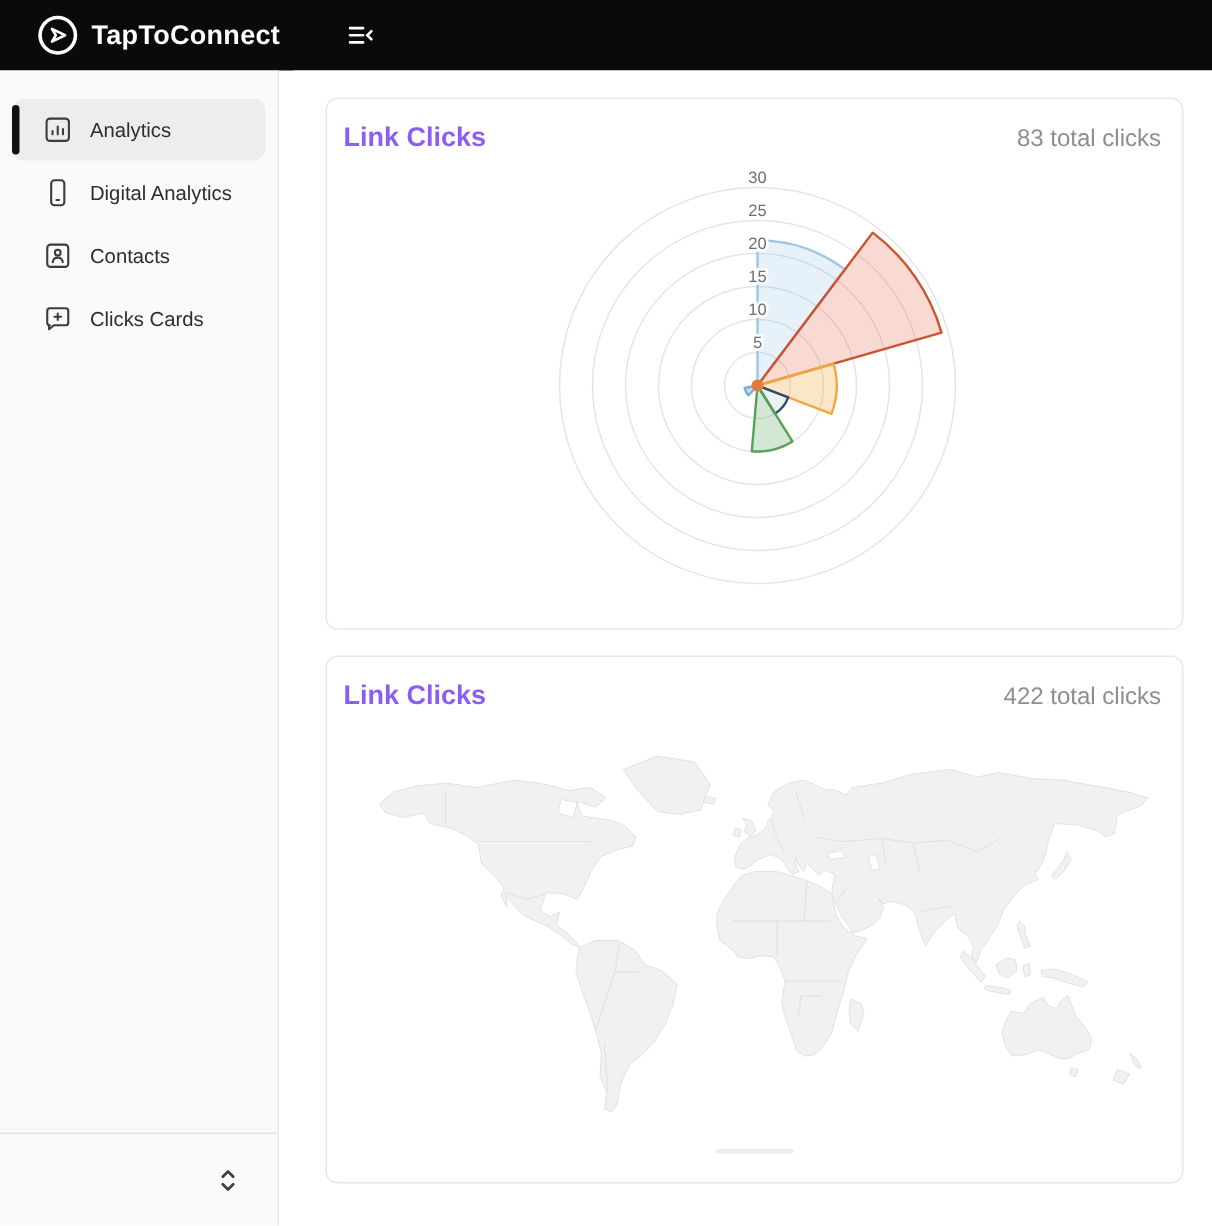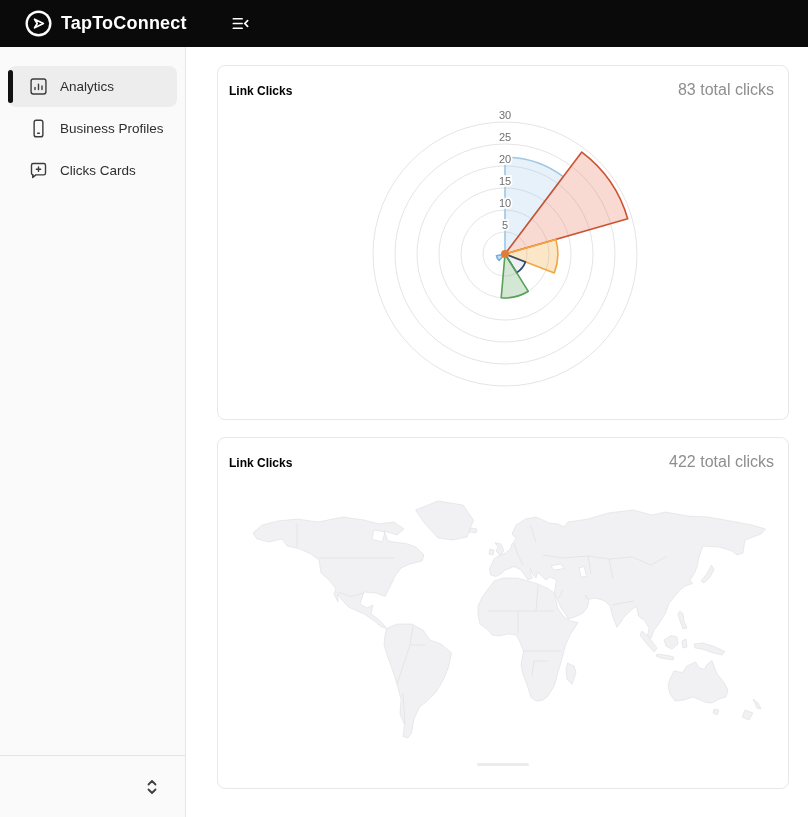--- a/index.html
+++ b/index.html
@@ -34,21 +34,21 @@
 
   
   .main { position:absolute; left:196px; top:47px; right:0; bottom:0;
     padding:18px 20px 0 21px; background:#fff; }
   .card { width:572px; background:#fff; border:1px solid #e8e8e8;
     border-radius:8px; }
   .card-chart { height:355px; margin-bottom:17px; }
   .card-map { height:352px; }
   .card-header { display:flex; justify-content:space-between;
     align-items:baseline; padding:15px 14px 0 11px; }
-  .card-title { font-size:12px; font-weight:700; color:#000000; }
+  .card-title { font-size:18px; font-weight:700; color:#8b5cf6; }
   .card-total { font-size:16px; color:#8e8e8e; }
   .polar-svg { display:block; }
   .map-wrap { margin:24px auto 0; width:530px; }
   .map-svg { display:block; width:530px; height:250px; }
   .map-bottom-bar { width:52px; height:3px; border-radius:2px;
     background:#ececec; margin:18px auto 0; }
 </style>
 </head>
 <body>
 
@@ -86,23 +86,33 @@
       <span class="nav-label">Analytics</span>
     </div>
 
     <div class="nav-item">
       <span class="nav-icon">
         <svg viewBox="0 0 24 24" fill="none" stroke="currentColor" stroke-width="1.6" stroke-linecap="round">
           <rect x="7" y="2.5" width="10" height="19" rx="2.5"></rect>
           <path d="M11 17.5 h2"></path>
         </svg>
       </span>
-      <span class="nav-label">Business Profiles</span>
+      <span class="nav-label">Digital Analytics</span>
     </div>
 
+    <div class="nav-item">
+      <span class="nav-icon">
+        <svg viewBox="0 0 24 24" fill="none" stroke="currentColor" stroke-width="1.6" stroke-linecap="round">
+          <rect x="4" y="3.5" width="16" height="17" rx="2.5"></rect>
+          <circle cx="12" cy="9.6" r="2.2"></circle>
+          <path d="M8.2 17 c0-2.3 1.8-3.6 3.8-3.6 s3.8 1.3 3.8 3.6"></path>
+        </svg>
+      </span>
+      <span class="nav-label">Contacts</span>
+    </div>
 
 
     <div class="nav-item">
       <span class="nav-icon">
         <svg viewBox="0 0 24 24" fill="none" stroke="currentColor" stroke-width="1.6" stroke-linecap="round" stroke-linejoin="round">
           <path d="M4 6 a2 2 0 0 1 2-2 h12 a2 2 0 0 1 2 2 v9 a2 2 0 0 1-2 2 h-9 l-3.6 3 v-3 H6 a2 2 0 0 1-2-2 Z"></path>
           <path d="M12 8 v5 M9.5 10.5 h5"></path>
         </svg>
       </span>
       <span class="nav-label">Clicks Cards</span>

